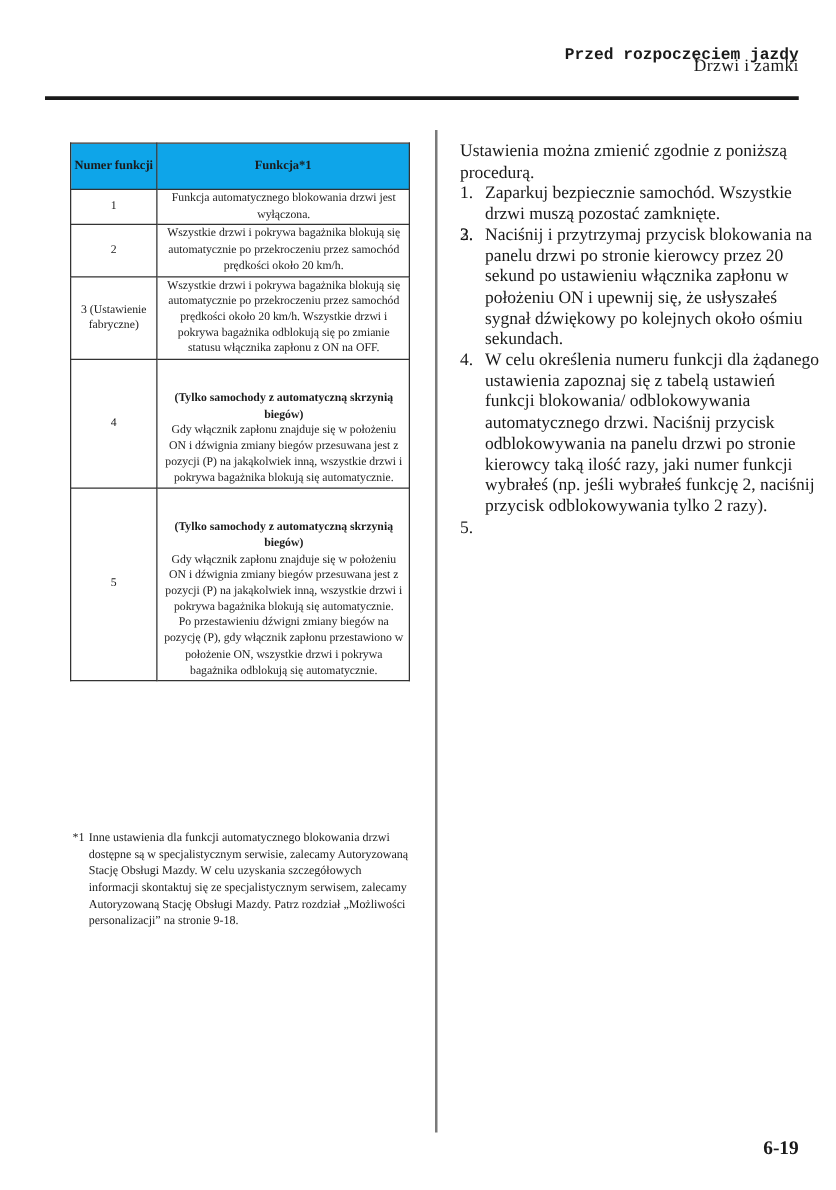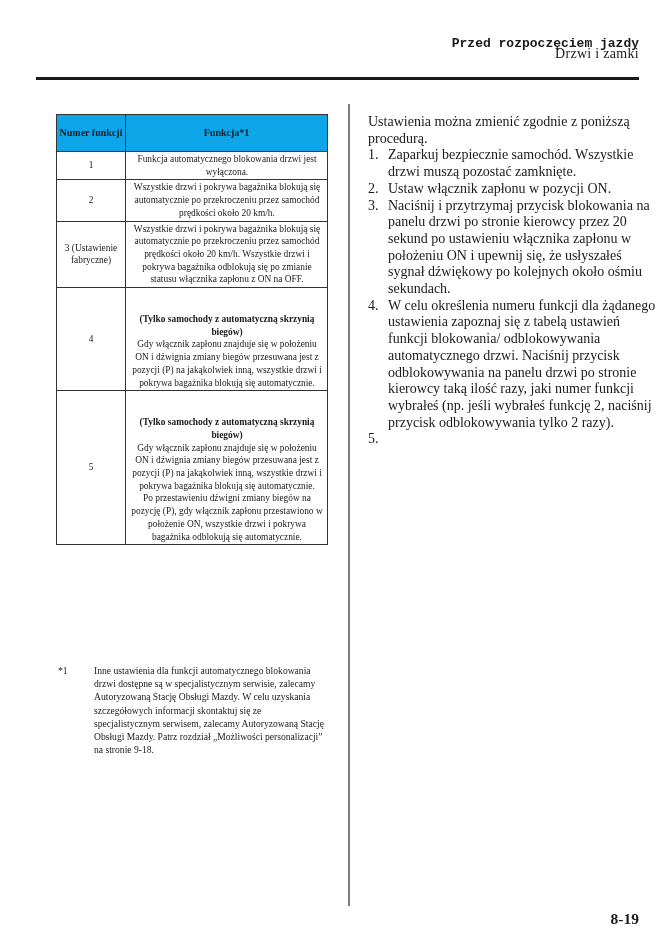--- a/index.html
+++ b/index.html
@@ -10,21 +10,21 @@
     .col-divider { position:absolute; left:348px; top:104px; width:2px; height:802px; background:#7a7a7a; }
     table.func-table { position:absolute; left:56px; top:114px; width:272px; border-collapse:collapse; font-size:9.4px; line-height:12.7px; }
     table.func-table th, table.func-table td { border:1.2px solid #333; vertical-align:middle; }
     table.func-table th { background:#0ea5e9; font-weight:bold; font-size:10px; line-height:11.5px; height:34px; text-align:center; }
     table.func-table td.num { width:64px; text-align:center; padding:0 2px; }
     table.func-table td.desc { padding:1px 3px 1px 4px; text-align:center; }
     table.func-table th.num-h { width:64px; }
     .bold { font-weight:bold;margin-top:24px; }
     .footnote { position:absolute; left:58px; top:664px; width:270px; font-size:9.6px; line-height:13.2px; }
     .footnote .mark { position:absolute; left:0; top:0; }
-    .footnote .text { margin-left:36px; }
+    .footnote .text { margin-left:13px; }
     .right-col { position:absolute; left:368px; top:114px; width:290px; font-size:14px; line-height:16.7px; }
     .right-col p { margin:0; }
     .right-col ol { list-style:none; margin:0; padding:0; }
     .right-col li { position:relative; padding-left:20px; }
     .right-col li .n { position:absolute; left:0; top:0; }
     .page-number { position:absolute; right:30px; top:910px; font-size:15.5px; font-weight:bold; }
   </style>
 </head>
 <body>
 
@@ -73,20 +73,20 @@
 
 <div class="footnote">
   <span class="mark">*1</span>
   <div class="text">Inne ustawienia dla funkcji automatycznego blokowania drzwi dostępne są w specjalistycznym serwisie, zalecamy Autoryzowaną Stację Obsługi Mazdy. W celu uzyskania szczegółowych informacji skontaktuj się ze specjalistycznym serwisem, zalecamy Autoryzowaną Stację Obsługi Mazdy. Patrz rozdział „Możliwości personalizacji” na stronie 9-18.</div>
 </div>
 
 <div class="right-col">
   <p>Ustawienia można zmienić zgodnie z poniższą procedurą.</p>
   <ol>
     <li><span class="n">1.</span><span>Zaparkuj bezpiecznie samochód. Wszystkie drzwi muszą pozostać zamknięte.</span></li>
-    <li><span class="n">2.</span><span>Ustaw włącznik zapłonu w pozycji ON.</span></li>
+    <li><span class="n">2.</span></li>
     <li><span class="n">3.</span><span>Naciśnij i przytrzymaj przycisk blokowania na panelu drzwi po stronie kierowcy przez 20 sekund po ustawieniu włącznika zapłonu w położeniu ON i upewnij się, że usłyszałeś sygnał dźwiękowy po kolejnych około ośmiu sekundach.</span></li>
     <li><span class="n">4.</span><span>W celu określenia numeru funkcji dla żądanego ustawienia zapoznaj się z tabelą ustawień funkcji blokowania/ odblokowywania automatycznego drzwi. Naciśnij przycisk odblokowywania na panelu drzwi po stronie kierowcy taką ilość razy, jaki numer funkcji wybrałeś (np. jeśli wybrałeś funkcję 2, naciśnij przycisk odblokowywania tylko 2 razy).</span></li>
     <li><span class="n">5.</span></li>
   </ol>
 </div>
 
-<div class="page-number">8-19</div>
+<div class="page-number">6-19</div>
 
 </body></html>

